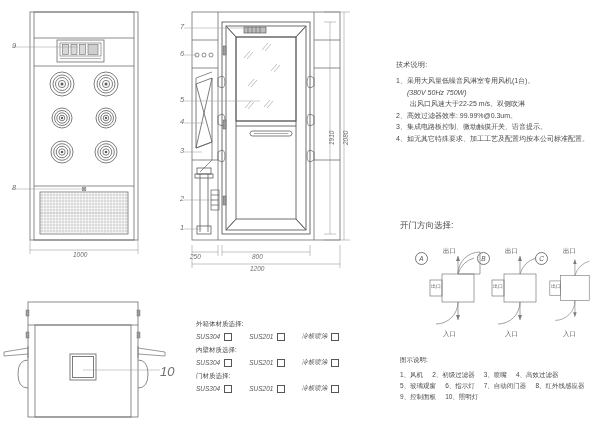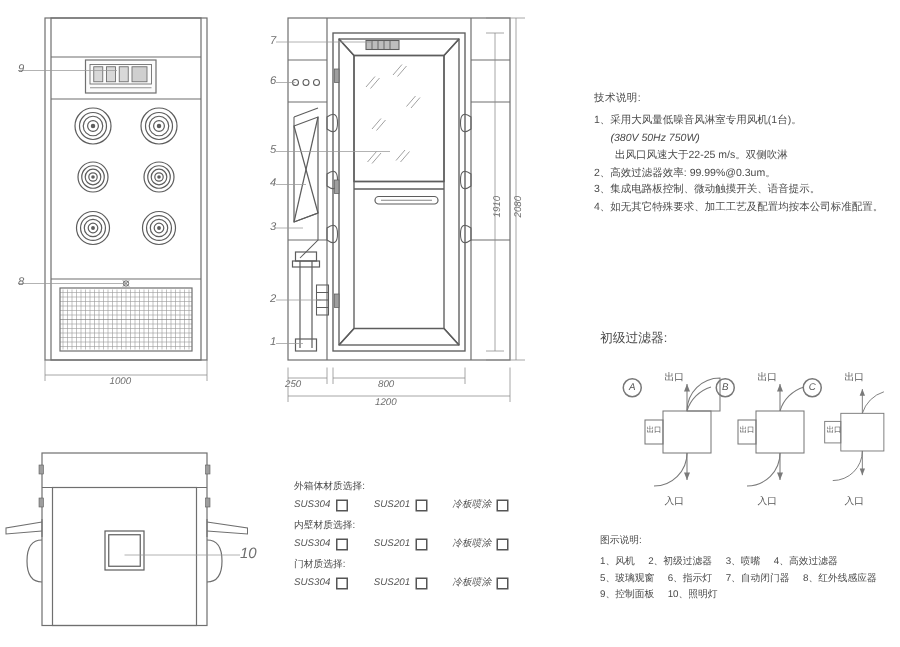--- a/index.html
+++ b/index.html
@@ -363,33 +363,33 @@
     <rect x="24" y="50" width="3" height="6"></rect>
     <rect x="135" y="28" width="3" height="6"></rect>
     <rect x="135" y="50" width="3" height="6"></rect>
   </g>
 
   <g stroke="#9a9a9a" stroke-width="0.5">
     <line x1="81" y1="88" x2="158" y2="88"></line>
   </g>
 </svg>
 </div>
-<span class="cal" style="left:160px;top:364px;font-size:10px;">10</span>
+<span class="cal" style="left:160px;top:364px;font-size:13px;">10</span>
 
 <div class="notes">
   <div class="hd">技术说明:</div>
   <div class="ln">1、采用大风量低噪音风淋室专用风机(1台)。</div>
   <div class="ln ind">(380V 50Hz  750W)</div>
   <div class="ln ind2">出风口风速大于22-25 m/s。双侧吹淋</div>
   <div class="ln">2、高效过滤器效率: 99.99%@0.3um。</div>
   <div class="ln">3、集成电路板控制、微动触摸开关、语音提示。</div>
   <div class="ln">4、如无其它特殊要求、加工工艺及配置均按本公司标准配置。</div>
 </div>
 
-<div class="doorhd">初级过滤器:</div>
+<div class="doorhd">开门方向选择:</div>
 
 <div class="abs" style="left:428px;top:250px;">
 <svg width="58" height="78" viewBox="0 0 58 78">
   <g fill="none" stroke="#7a7a7a" stroke-width="0.7">
     <rect x="14" y="24" width="32" height="28"></rect>
     <rect x="2" y="30" width="12" height="16"></rect>
     <path d="M30 24 A22 22 0 0 1 52 2 L52 24 Z" transform="translate(0,0)"></path>
     <path d="M30 52 A22 22 0 0 0 52 74 L52 52 Z" transform="translate(0,0)" stroke="none"></path>
     <path d="M30 52 A22 22 0 0 1 8 74" stroke="#7a7a7a"></path>
     <path d="M30 24 A22 22 0 0 0 52 2" stroke="none"></path>

